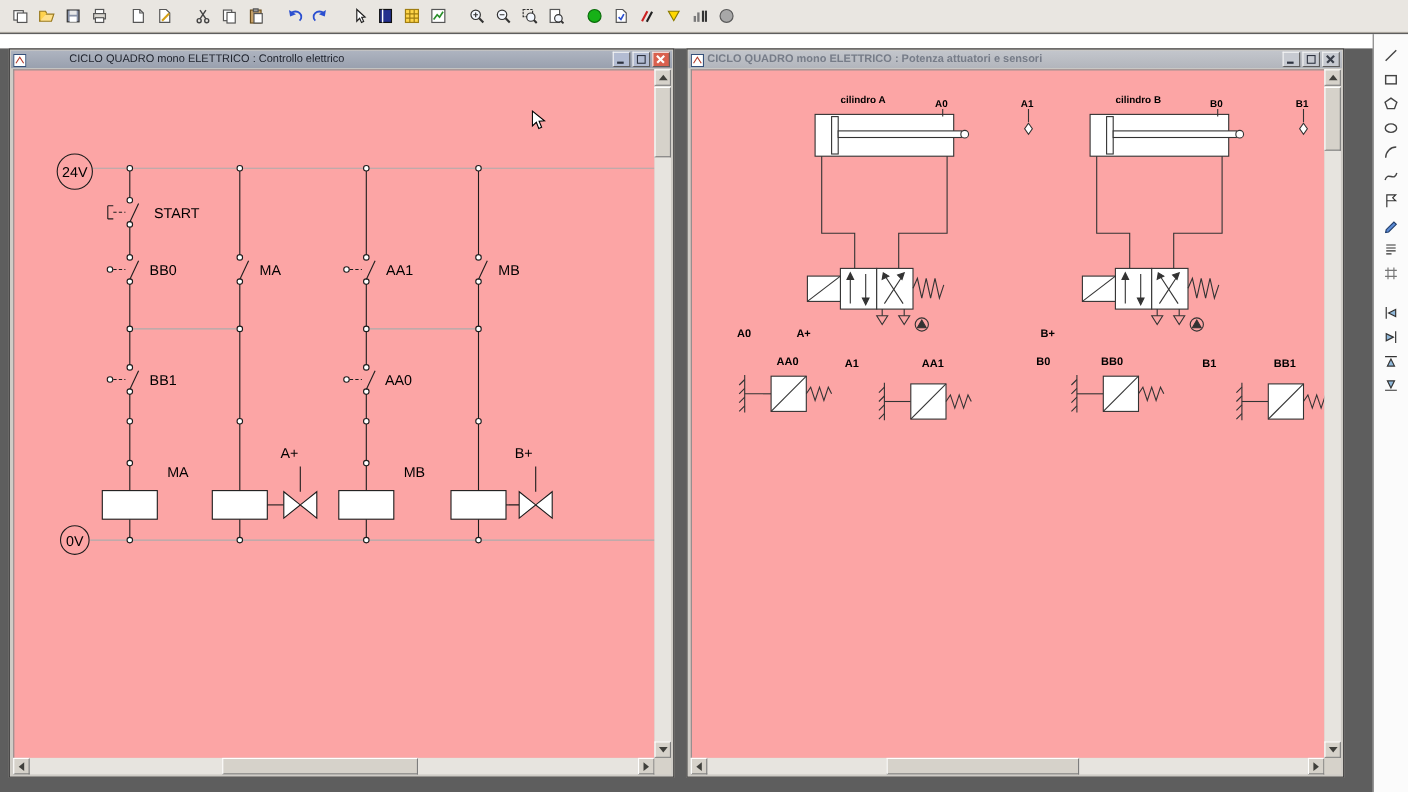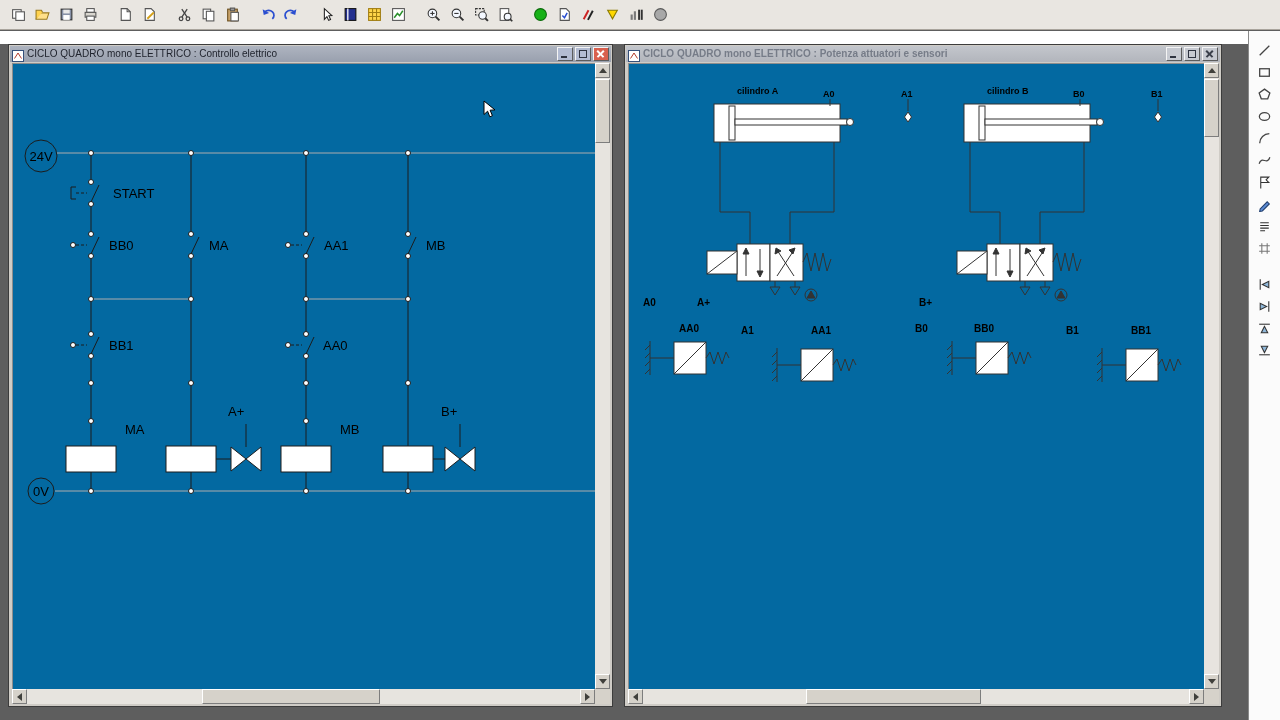--- a/index.html
+++ b/index.html
@@ -31,36 +31,36 @@
   .window{position:absolute;background:#cfccc6;border:1px solid #3c3c3c;box-sizing:border-box;}
   #win-left{left:8px;top:13px;width:605px;height:663px;}
   #win-right{left:624px;top:13px;width:598px;height:663px;font-weight:bold;}
 
   .titlebar{position:absolute;left:1px;top:1px;right:1px;height:16px;
             display:flex;align-items:center;padding:0 2px;box-sizing:border-box;}
   .tb-active{background:linear-gradient(#aeb4c0,#99a0ae);}
   .tb-inactive{background:linear-gradient(#c3c6cc,#b2b5bc);}
   .win-icon{width:12px;height:12px;margin-right:3px;flex:0 0 auto;}
   .title-text{font-size:10px;line-height:16px;white-space:nowrap;overflow:hidden;flex:1 1 auto;}
-  .tb-active .title-text{color:#20242e;}
+  .tb-active .title-text{color:#20242e;margin-left:36px;}
   .tb-inactive .title-text{color:#767c88;}
   .win-btns{display:flex;gap:2px;flex:0 0 auto;}
   .wbtn{width:14px;height:12px;border:1px solid;border-color:#f4f4f4 #5c5c5c #5c5c5c #f4f4f4;
         position:relative;display:inline-block;}
   .wbtn.blue{background:#b3bcd2;}
   .wbtn.gray{background:#c7cad1;}
   .wbtn.red{background:#d9604e;}
   .g-min{position:absolute;left:3px;bottom:2px;width:6px;height:2px;background:#2e3340;}
   .g-max{position:absolute;left:3px;top:2px;width:6px;height:6px;border:1.5px solid #2e3340;}
   .g-x1,.g-x2{position:absolute;left:2px;top:4.5px;width:9px;height:1.6px;background:#ffffff;}
   .g-x1{transform:rotate(45deg);} .g-x2{transform:rotate(-45deg);}
   .gray .g-x1,.gray .g-x2{background:#3a3f4a;}
 
-  .content{position:absolute;left:3px;top:18px;right:17px;bottom:17px;background:#0369a1;
-           border-top:1px solid #8d8d8d;border-left:1px solid #8d8d8d;overflow:hidden;}
+  .content{position:absolute;left:3px;top:18px;right:17px;bottom:17px;background:#fca5a5;
+           border-top:1px solid #8d8d8d;border-left:1px solid #8d8d8d;overflow:hidden;padding-left:27px;}
   .cursor{position:absolute;left:470px;top:36px;}
 
   
   .vscroll{position:absolute;right:2px;top:18px;bottom:17px;width:15px;background:#e7e4df;}
   .hscroll{position:absolute;left:3px;right:17px;bottom:2px;height:15px;background:#e7e4df;}
   .sb-btn{position:absolute;width:15px;height:15px;background:#d6d2ca;
           border:1px solid;border-color:#ffffff #7d7d7d #7d7d7d #ffffff;box-sizing:border-box;
           display:flex;align-items:center;justify-content:center;}
   .vscroll .up{top:0;left:0;} .vscroll .down{bottom:0;left:0;}
   .hscroll .left{left:0;top:0;} .hscroll .right{right:0;top:0;}

